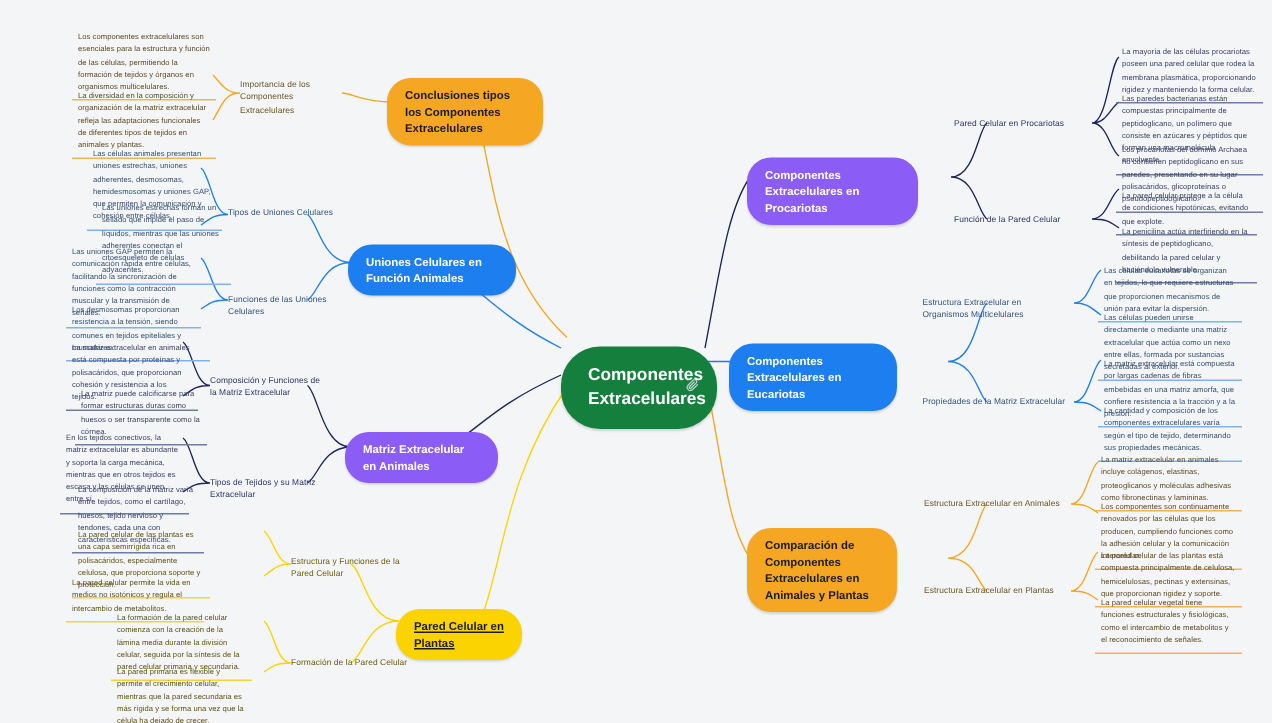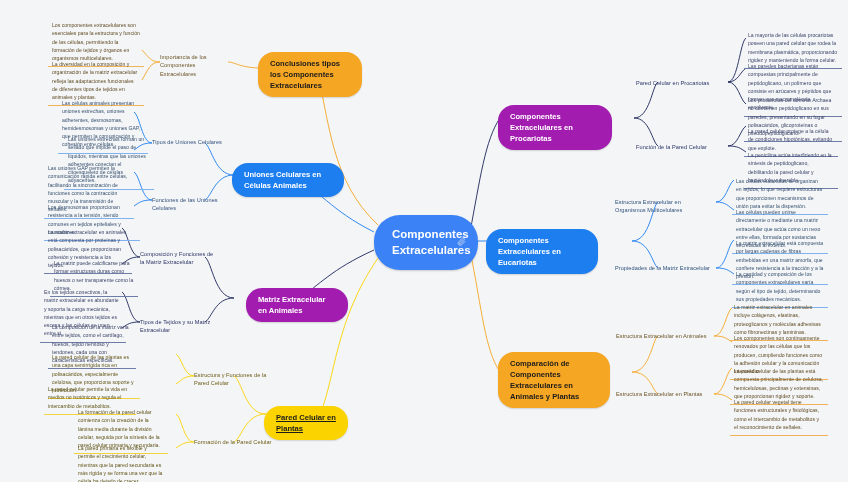--- a/index.html
+++ b/index.html
@@ -10,38 +10,39 @@
     overflow:hidden;
     position:relative;
   }
   #canvas{position:absolute;inset:0;}
   svg.links{position:absolute;left:0;top:0;width:848px;height:482px;pointer-events:none;}
 
   .node{position:absolute;box-sizing:border-box;}
 
   
   .root{
-    background:#3b82f6;color:#fff;border-radius:26px;
+    background:#15803d;color:#fff;border-radius:26px;
     padding:12px 34px 12px 18px;
     font-weight:bold;font-size:11.5px;line-height:1.35;
     display:flex;align-items:center;
     box-shadow:0 1px 2px rgba(0,0,0,.18);
+    margin-top:16px;
   }
   .root .clip{
     position:absolute;right:12px;top:50%;transform:translateY(-50%);
     opacity:.85;
   }
 
   
   .pill{
     border-radius:16px;padding:6px 12px;
     font-size:7.6px;font-weight:bold;line-height:1.45;
     color:#fff;box-shadow:0 1px 1.5px rgba(0,0,0,.14);
   }
-  .pill.navy{background:#a21caf;}
+  .pill.navy{background:#8b5cf6;}
   .pill.blue{background:#1d7ef0;}
   .pill.amber{background:#f5a623;color:#1c1c1c;}
   .pill.yellow{background:#fbd400;color:#1c1c1c;}
 
   
   .sublabel{
     font-size:5.6px;line-height:1.5;color:#3c4252;
     letter-spacing:.01em;
   }
   .sublabel.navy{color:#2b3566;}
@@ -114,29 +115,29 @@
         <path d="M21.4 11.1 12.3 20.2a5.6 5.6 0 0 1-7.9-7.9l9.1-9.1a3.7 3.7 0 1 1 5.3 5.3l-9.1 9.1a1.9 1.9 0 0 1-2.7-2.7l8.4-8.4"></path>
       </svg>
     </span>
   </div>
 
   <div class="node pill amber" style="left:258px;top:52px;width:104px;">Conclusiones tipos los Componentes Extracelulares</div>
   <div class="node sublabel amber" style="left:160px;top:53px;width:72px;">Importancia de los Componentes Extracelulares</div>
   <div class="node leaf amber" style="left:48px;top:18px;width:96px;">Los componentes extracelulares son esenciales para la estructura y función de las células, permitiendo la formación de tejidos y órganos en organismos multicelulares.</div>
   <div class="node leaf amber" style="left:48px;top:57px;width:96px;">La diversidad en la composición y organización de la matriz extracelular refleja las adaptaciones funcionales de diferentes tipos de tejidos en animales y plantas.</div>
 
-  <div class="node pill blue" style="left:232px;top:163px;width:112px;">Uniones Celulares en Células Animales</div>
+  <div class="node pill blue" style="left:232px;top:163px;width:112px;">Uniones Celulares en Función Animales</div>
   <div class="node sublabel blue" style="left:152px;top:138px;width:72px;">Tipos de Uniones Celulares</div>
   <div class="node sublabel blue" style="left:152px;top:196px;width:76px;">Funciones de las Uniones Celulares</div>
   <div class="node leaf blue" style="left:58px;top:96px;width:90px;">Las células animales presentan uniones estrechas, uniones adherentes, desmosomas, hemidesmosomas y uniones GAP, que permiten la comunicación y cohesión entre células.</div>
   <div class="node leaf blue" style="left:64px;top:132px;width:90px;">Las uniones estrechas forman un sellado que impide el paso de líquidos, mientras que las uniones adherentes conectan el citoesqueleto de células adyacentes.</div>
   <div class="node leaf blue" style="left:44px;top:161px;width:90px;">Las uniones GAP permiten la comunicación rápida entre células, facilitando la sincronización de funciones como la contracción muscular y la transmisión de señales.</div>
   <div class="node leaf blue" style="left:44px;top:200px;width:96px;">Los desmosomas proporcionan resistencia a la tensión, siendo comunes en tejidos epiteliales y musculares.</div>
 
-  <div class="node pill navy" style="left:246px;top:288px;width:102px;">Matriz Extracelular en Animales</div>
+  <div class="node pill navy" style="left:230px;top:288px;width:102px;">Matriz Extracelular en Animales</div>
   <div class="node sublabel navy" style="left:140px;top:250px;width:78px;">Composición y Funciones de la Matriz Extracelular</div>
   <div class="node sublabel navy" style="left:140px;top:318px;width:86px;">Tipos de Tejidos y su Matriz Extracelular</div>
   <div class="node leaf navy" style="left:44px;top:225px;width:88px;">La matriz extracelular en animales está compuesta por proteínas y polisacáridos, que proporcionan cohesión y resistencia a los tejidos.</div>
   <div class="node leaf navy" style="left:50px;top:256px;width:88px;">La matriz puede calcificarse para formar estructuras duras como huesos o ser transparente como la córnea.</div>
   <div class="node leaf navy" style="left:40px;top:285px;width:86px;">En los tejidos conectivos, la matriz extracelular es abundante y soporta la carga mecánica, mientras que en otros tejidos es escasa y las células se unen entre sí.</div>
   <div class="node leaf navy" style="left:48px;top:320px;width:88px;">La composición de la matriz varía entre tejidos, como el cartílago, huesos, tejido nervioso y tendones, cada una con características específicas.</div>
 
   <div class="node pill yellow" style="left:264px;top:406px;width:84px;text-decoration:underline;">Pared Celular en Plantas</div>
   <div class="node sublabel yellow" style="left:194px;top:371px;width:82px;">Estructura y Funciones de la Pared Celular</div>
   <div class="node sublabel yellow" style="left:194px;top:438px;width:78px;">Formación de la Pared Celular</div>
@@ -155,21 +156,21 @@
   <div class="node leaf navy" style="left:744px;top:148px;width:94px;">La penicilina actúa interfiriendo en la síntesis de peptidoglicano, debilitando la pared celular y haciéndola vulnerable.</div>
 
   <div class="node pill blue" style="left:486px;top:229px;width:112px;">Componentes Extracelulares en Eucariotas</div>
   <div class="node sublabel blue" style="left:615px;top:198px;width:96px;">Estructura Extracelular en Organismos Multicelulares</div>
   <div class="node sublabel blue" style="left:615px;top:264px;width:96px;">Propiedades de la Matriz Extracelular</div>
   <div class="node leaf blue" style="left:732px;top:174px;width:96px;">Las células eucariotas se organizan en tejidos, lo que requiere estructuras que proporcionen mecanismos de unión para evitar la dispersión.</div>
   <div class="node leaf blue" style="left:732px;top:205px;width:96px;">Las células pueden unirse directamente o mediante una matriz extracelular que actúa como un nexo entre ellas, formada por sustancias secretadas al exterior.</div>
   <div class="node leaf blue" style="left:732px;top:236px;width:96px;">La matriz extracelular está compuesta por largas cadenas de fibras embebidas en una matriz amorfa, que confiere resistencia a la tracción y a la presión.</div>
   <div class="node leaf blue" style="left:732px;top:267px;width:96px;">La cantidad y composición de los componentes extracelulares varía según el tipo de tejido, determinando sus propiedades mecánicas.</div>
 
-  <div class="node pill amber" style="left:498px;top:352px;width:112px;">Comparación de Componentes Extracelulares en Animales y Plantas</div>
+  <div class="node pill amber" style="left:498px;top:352px;width:100px;">Comparación de Componentes Extracelulares en Animales y Plantas</div>
   <div class="node sublabel amber" style="left:616px;top:332px;width:92px;">Estructura Extracelular en Animales</div>
   <div class="node sublabel amber" style="left:616px;top:390px;width:88px;">Estructura Extracelular en Plantas</div>
   <div class="node leaf amber" style="left:730px;top:300px;width:98px;">La matriz extracelular en animales incluye colágenos, elastinas, proteoglicanos y moléculas adhesivas como fibronectinas y lamininas.</div>
   <div class="node leaf amber" style="left:730px;top:331px;width:98px;">Los componentes son continuamente renovados por las células que los producen, cumpliendo funciones como la adhesión celular y la comunicación intercelular.</div>
   <div class="node leaf amber" style="left:730px;top:364px;width:98px;">La pared celular de las plantas está compuesta principalmente de celulosa, hemicelulosas, pectinas y extensinas, que proporcionan rigidez y soporte.</div>
   <div class="node leaf amber" style="left:730px;top:395px;width:98px;">La pared celular vegetal tiene funciones estructurales y fisiológicas, como el intercambio de metabolitos y el reconocimiento de señales.</div>
 
 </div>
 
 </body></html>

